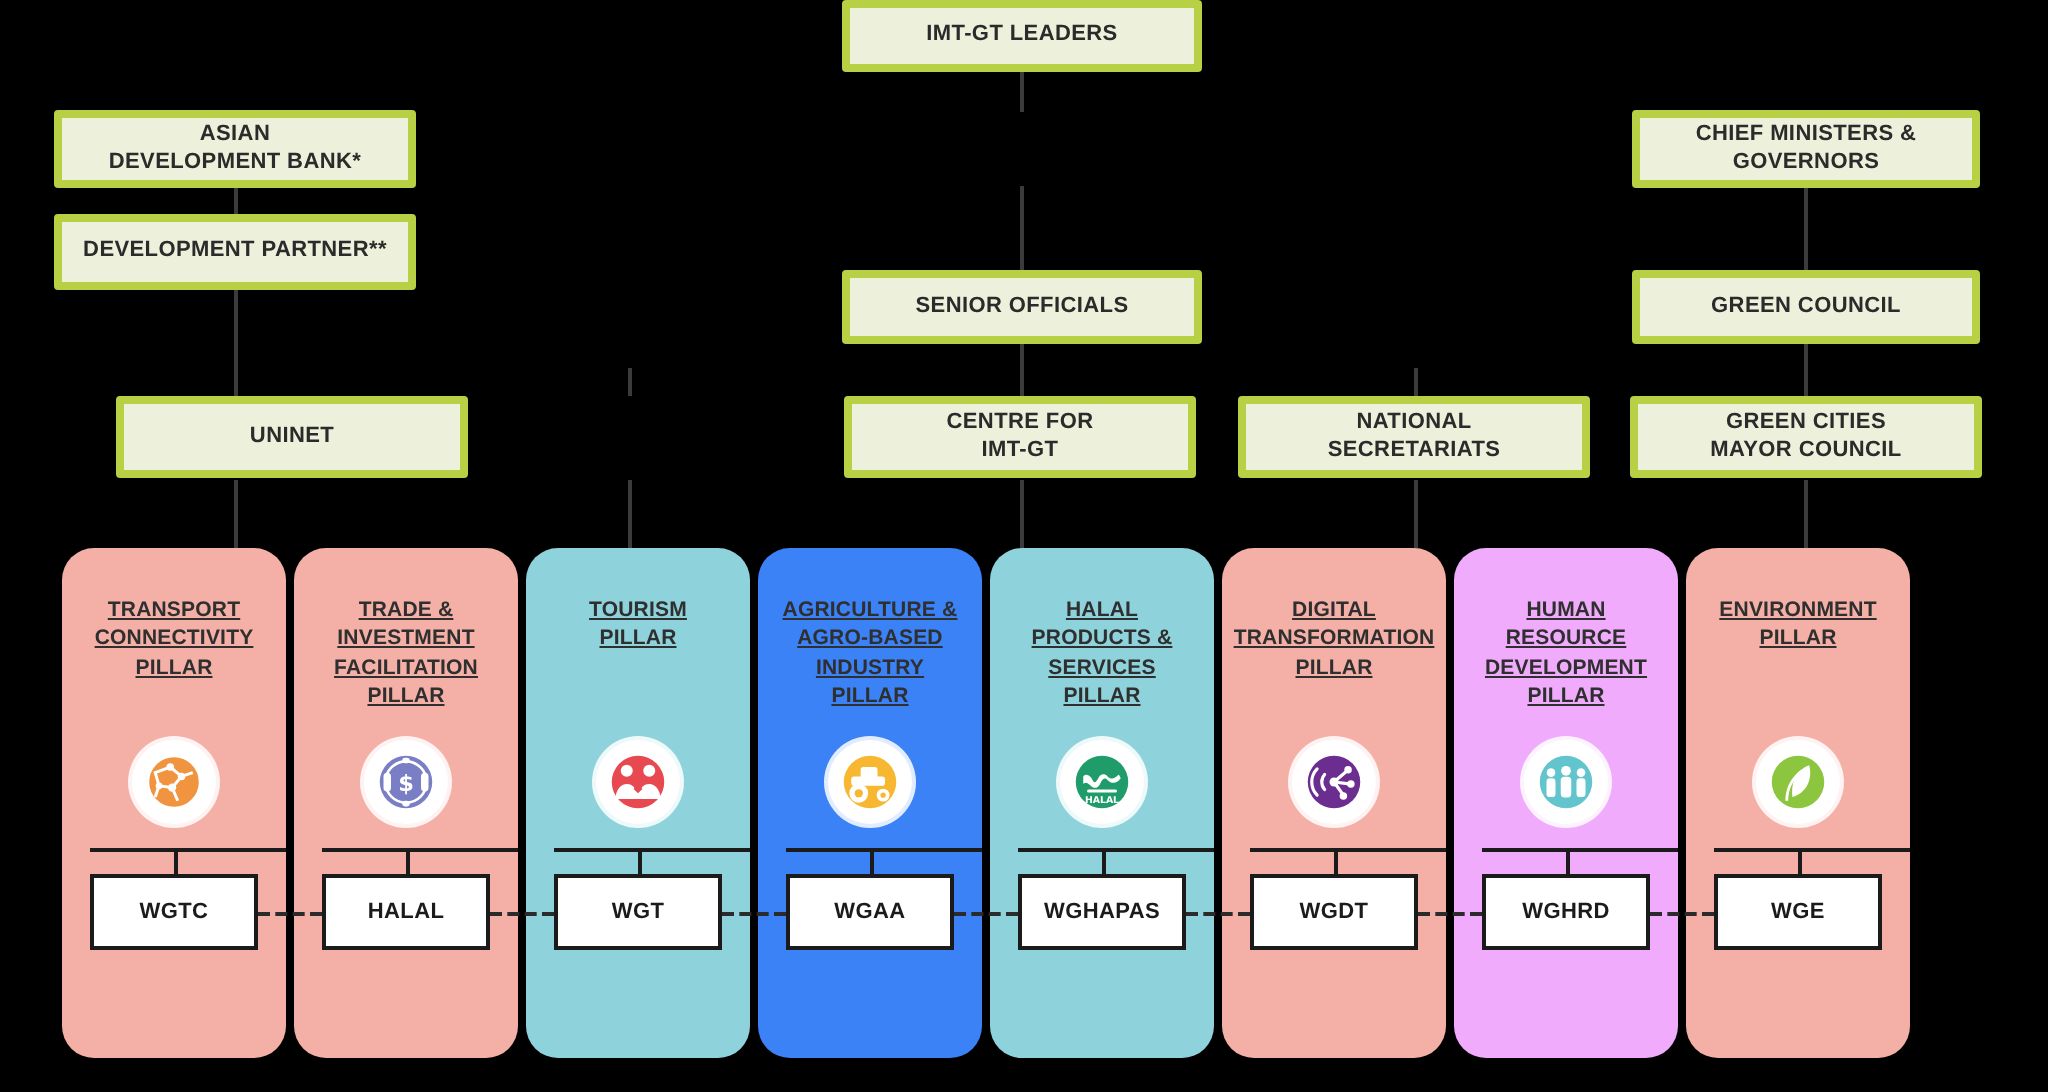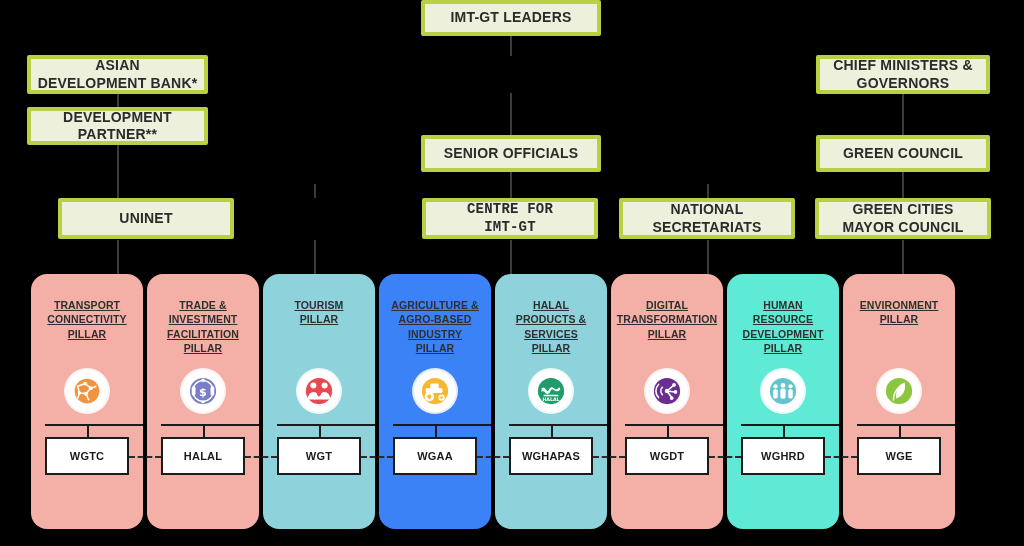--- a/index.html
+++ b/index.html
@@ -14,21 +14,21 @@
   
   .gbox{
     position:absolute;
     background:#edf0da;
     border:4px solid #b8d044;
     border-radius:2px;
     box-sizing:border-box;
     display:flex;align-items:center;justify-content:center;
     text-align:center;
     color:#2b2b2b;
-    font-size:14px;
+    font-size:11px;
     font-weight:700;
     letter-spacing:.2px;
     line-height:1.25;
     padding:2px 6px;
   }
   .gbox span{display:block;}
 
   
   .vline{position:absolute;width:2px;background:#3b3b3b;}
   .dotline{
@@ -129,21 +129,21 @@
       <span>GOVERNORS</span>
     </div>
   </div>
   <div class="gbox" style="left:816px;top:135px;width:174px;height:37px;">
     <span>GREEN COUNCIL</span>
   </div>
 
   <div class="gbox" style="left:30px;top:198px;width:176px;height:41px;margin-left:28px;">
     <span>UNINET</span>
   </div>
-  <div class="gbox" style="left:422px;top:198px;width:176px;height:41px;font-family:Liberation Mono, monospace;">
+  <div class="gbox" style="left:422px;top:198px;width:176px;height:41px;">
     <div>
       <span>CENTRE FOR</span>
       <span>IMT-GT</span>
     </div>
   </div>
   <div class="gbox" style="left:619px;top:198px;width:176px;height:41px;">
     <div>
       <span>NATIONAL</span>
       <span>SECRETARIATS</span>
     </div>
@@ -251,21 +251,21 @@
         </g>
         <g fill="#fff">
               <circle cx="16" cy="16" r="2.4"></circle>
               <circle cx="23.5" cy="9.5" r="2"></circle>
         <circle cx="25" cy="17" r="2"></circle>
               <circle cx="21" cy="23.5" r="2"></circle>
             </g>
       </svg>
         </div>
       </div>
-      <div class="pillar" style="left: 727px; width: 112px; background: #5eead4;">
+      <div class="pillar" style="left: 727px; width: 112px; background: #f0abfc;">
         <div class="ptitle"><span>HUMAN</span><br><span>RESOURCE</span><br><span>DEVELOPMENT</span><br><span>PILLAR</span></div>
         <div class="picon">
           <svg width="30" height="30" viewBox="0 0 32 32">
         <circle cx="16" cy="16" r="14" fill="#62c4cc"></circle>
         <g fill="#fff">
           <circle cx="8" cy="11" r="2.3"></circle>
               <circle cx="16" cy="10" r="2.6"></circle>
               <circle cx="24" cy="11" r="2.3"></circle>
           <rect x="5.6" y="14" width="4.8" height="10" rx="1.8"></rect>
           <rect x="13.2" y="13.2" width="5.6" height="11" rx="2"></rect>

